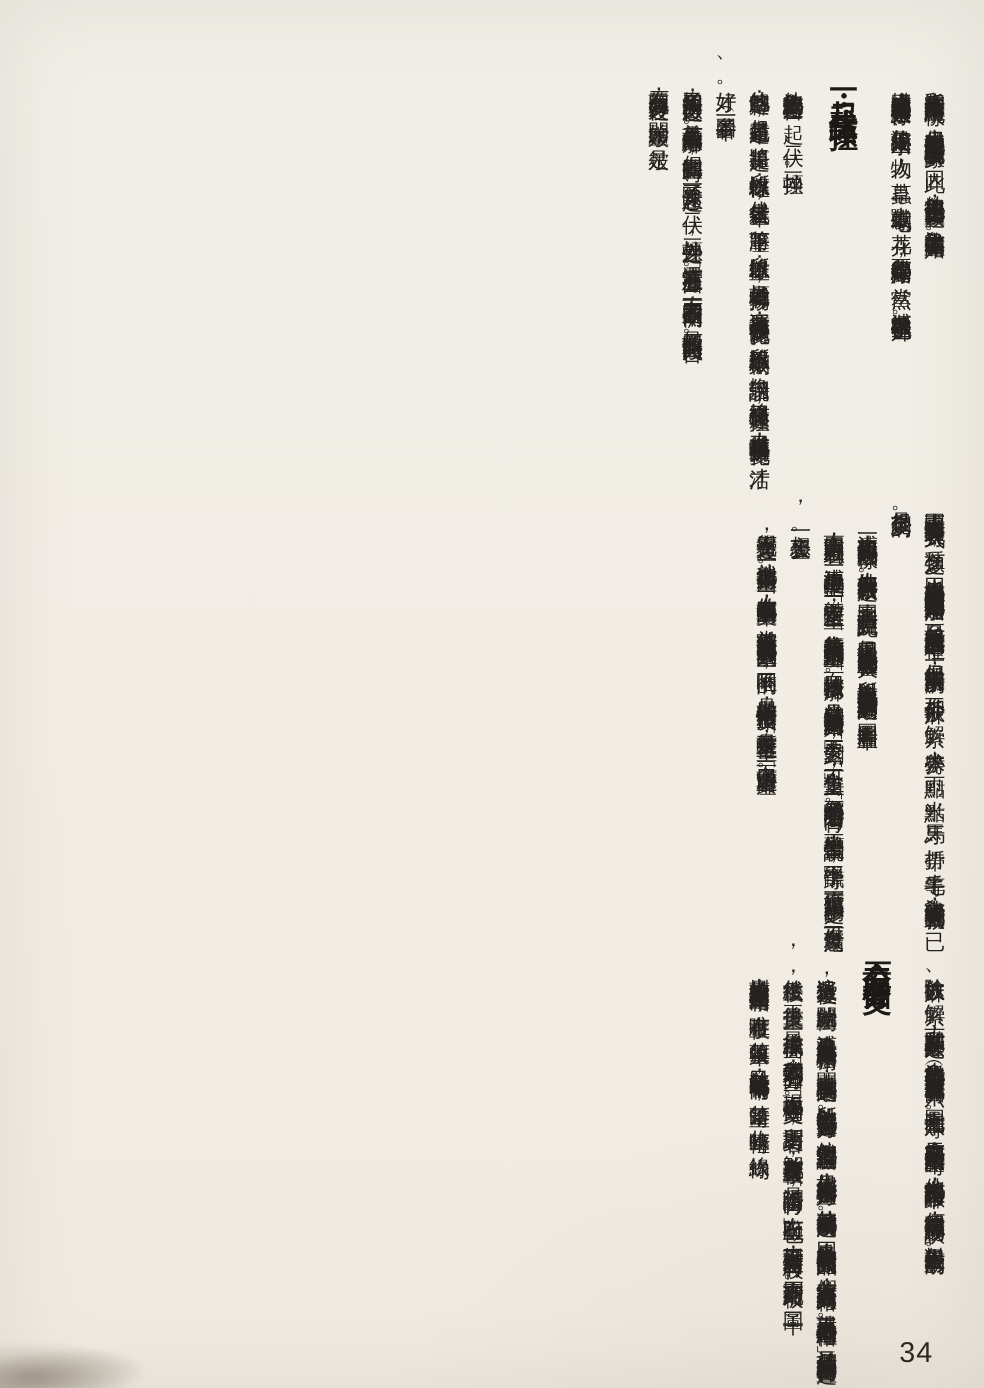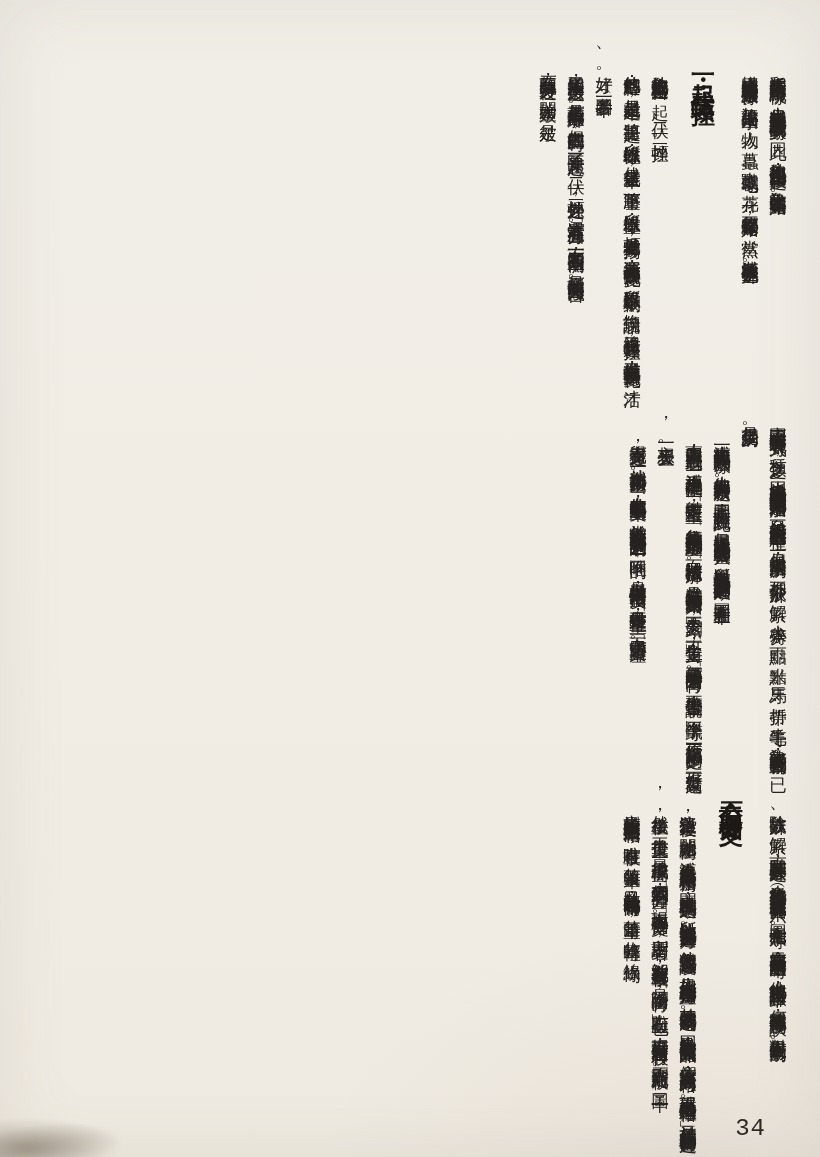--- a/index.html
+++ b/index.html
@@ -36,22 +36,22 @@
     font-size:24px;
     font-weight:700;
     line-height:34px;
     letter-spacing:2.5px;
     padding:0 16px 0 12px;       
     color:#1c1916;
   }
   .band h2.indent{text-indent:18px;}
   .page-number{
     position:absolute;
-    right:54px;bottom:15px;
-    font-family:Liberation Mono, monospace;
+    right:42px;bottom:15px;
+    font-family:Liberation Sans, sans-serif;
     font-size:24px;
     color:#2c2925;
     letter-spacing:1px;
   }
   .smudge{
     position:absolute;left:-26px;bottom:-8px;width:150px;height:42px;
     background:radial-gradient(ellipse at 35% 60%, rgba(98,86,70,.30), rgba(98,86,70,0) 70%);
     transform:rotate(-8deg);
   }
 </style>

